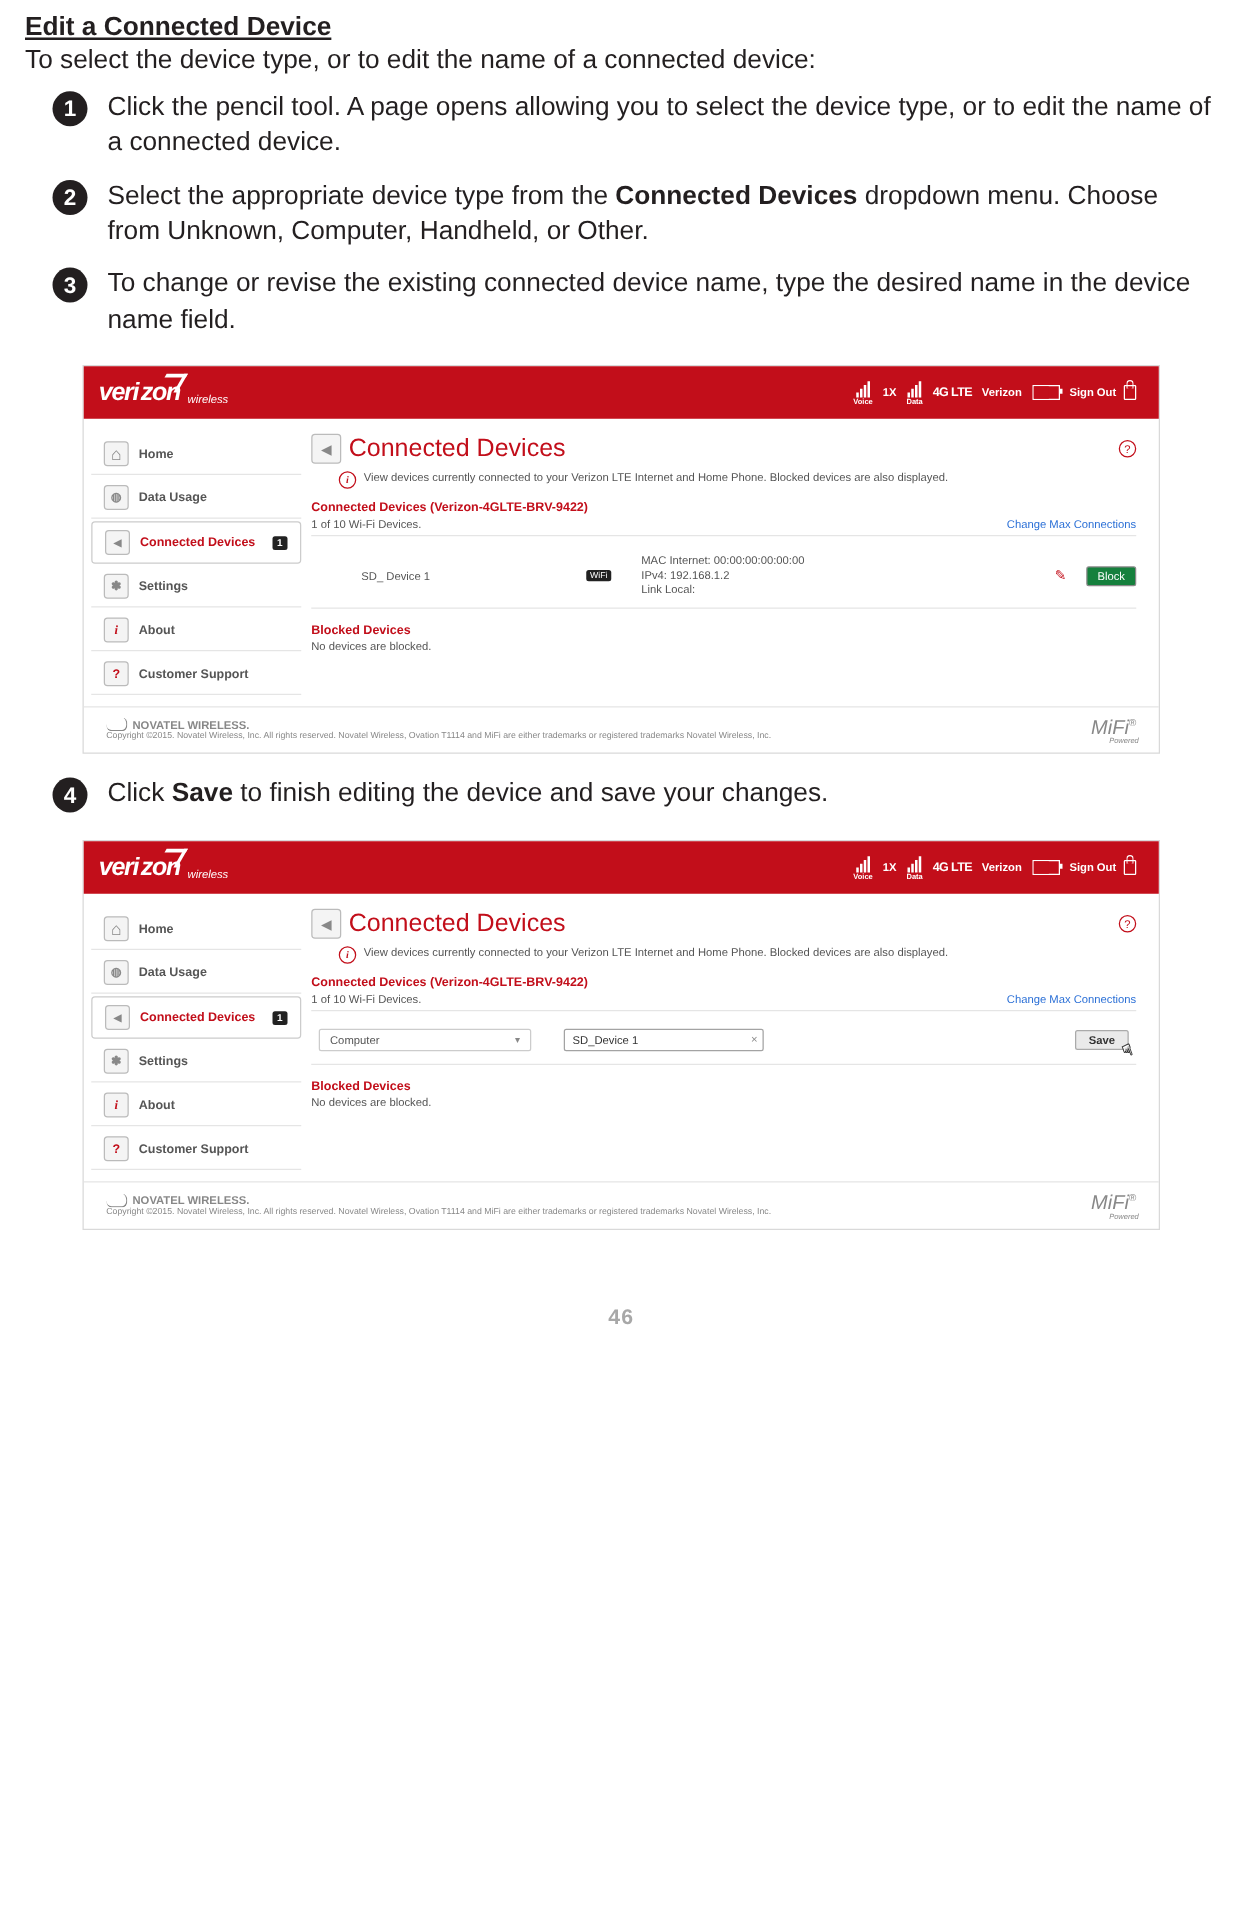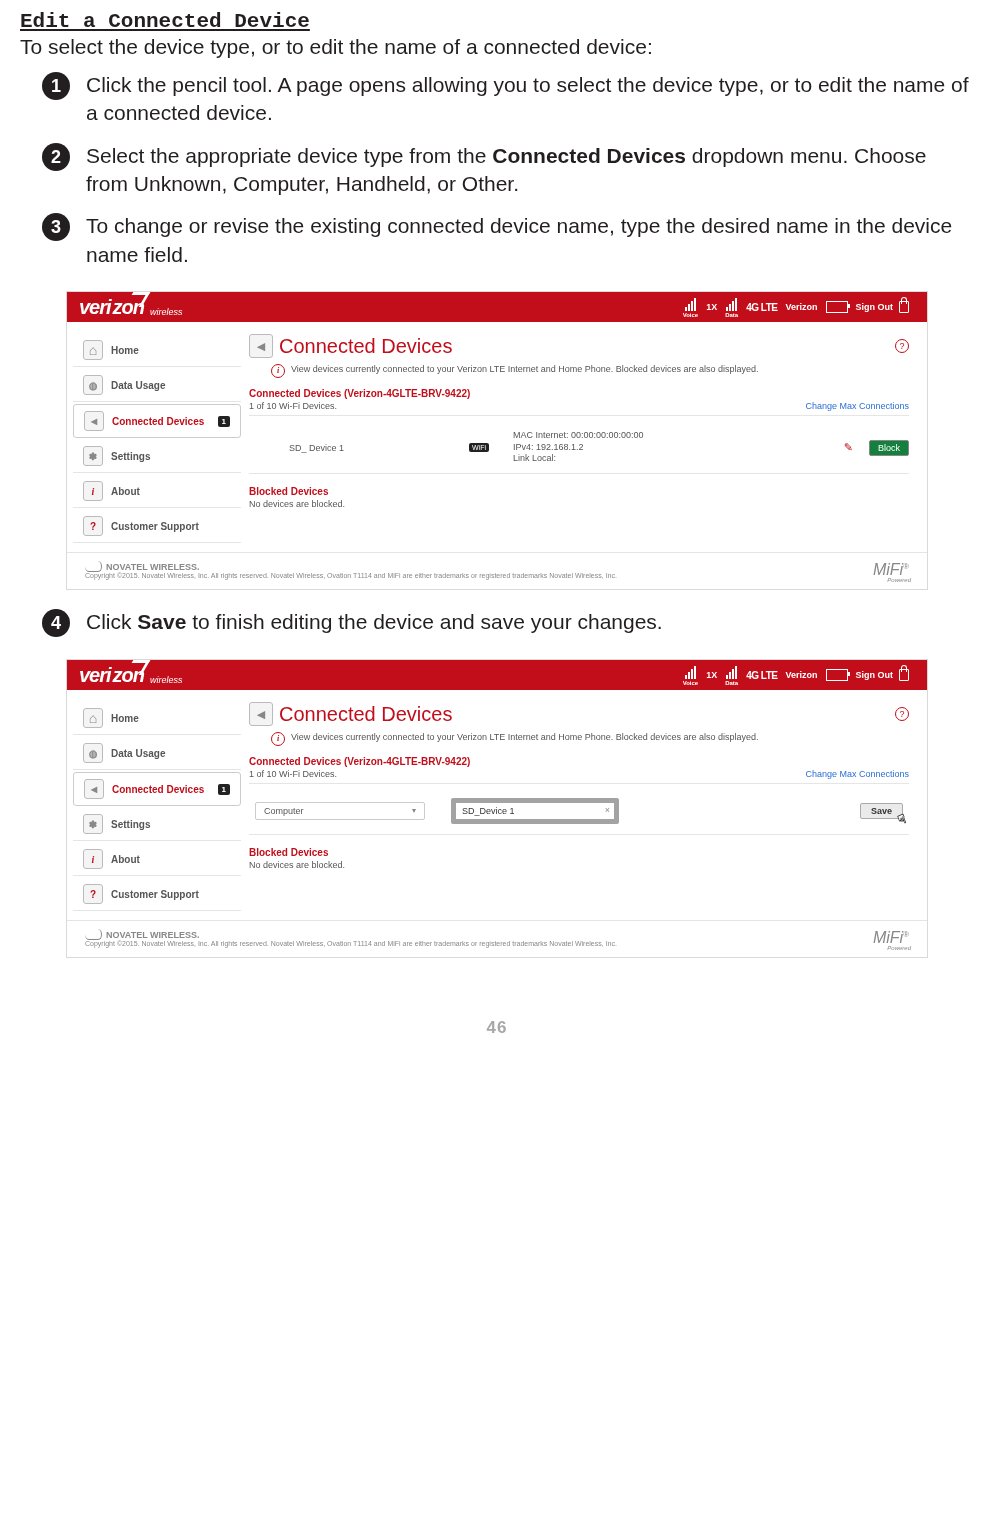--- a/index.html
+++ b/index.html
@@ -8,21 +8,20 @@
     margin: 0;
     padding: 10px 20px 40px 20px;
     color: #231f20;
     width: 954px;
   }
   .section-title {
     font-weight: bold;
     text-decoration: underline;
     font-size: 21px;
     margin-bottom: 2px;
-    font-family: Liberation Mono, monospace;
   }
   .intro {
     margin: 2px 0 12px 0;
   }
   .step-list {
     list-style: none;
     padding: 0;
     margin: 0;
   }
   .step-item {
@@ -53,21 +52,21 @@
     width: 860px;
     margin: 22px auto 18px auto;
     background: #fff;
     font-size: 10px;
     color: #333;
     font-family: Arial, Helvetica, sans-serif;
   }
   .topbar {
     background: #c20e1a;
     color: #fff;
-    height: 30px;
+    height: 42px;
     display: flex;
     align-items: center;
     justify-content: space-between;
     padding: 0 18px 0 12px;
   }
   .logo {
     font-style: italic;
     font-size: 14px;
     display: flex;
     align-items: flex-end;
@@ -126,21 +125,21 @@
   .blocked-text{font-size:9px;color:#555;margin:2px 0 20px 0;}
   .footer{border-top:1px solid #e5e5e5;padding:8px 18px 10px 18px;font-size:7px;color:#888;display:flex;justify-content:space-between;align-items:flex-end;}
   .novatel{font-weight:bold;font-size:9px;color:#888;display:flex;align-items:center;gap:4px;}
   .novatel .swoosh{width:16px;height:10px;border:1px solid #888;border-radius:50%/100%;border-top:none;border-left:none;}
   .mifi{font-size:16px;color:#888;font-style:italic;position:relative;}
   .mifi .pow{font-size:6px;position:absolute;right:-2px;bottom:-4px;font-style:italic;}
   .mifi .reg{font-size:8px;vertical-align:super;}
   .edit-row{display:flex;align-items:center;gap:26px;border-bottom:1px solid #e5e5e5;padding:8px 0 10px 0;margin-bottom:12px;}
   .dd{border:1px solid #ccc;border-radius:2px;padding:3px 30px 3px 8px;font-size:9px;color:#555;position:relative;width:130px;margin-left:6px;}
   .dd::after{content:"▾";position:absolute;right:8px;top:3px;color:#888;font-size:8px;}
-  .txt{border:5px solid #a3a3a3;border-radius:2px;padding:3px 22px 3px 6px;font-size:9px;color:#333;width:130px;position:relative;}
+  .txt{border:1px solid #a3a3a3;border-radius:2px;padding:3px 22px 3px 6px;font-size:9px;color:#333;width:130px;position:relative;}
   .txt .x{position:absolute;right:4px;top:2px;color:#888;font-size:9px;}
   .save-btn{margin-left:auto;background:#eaeaea;border:1px solid #aaa;border-radius:2px;padding:2px 10px;font-size:9px;font-weight:bold;margin-right:6px;position:relative;}
   .cursor{position:absolute;right:-4px;bottom:-9px;font-size:13px;transform:rotate(-20deg);text-shadow:1px 1px 0 #fff;}
   .page-num{
     text-align:center;
     color:#a8a8a8;
     font-weight:bold;
     letter-spacing:1px;
     font-size:17px;
     margin-top:60px;

